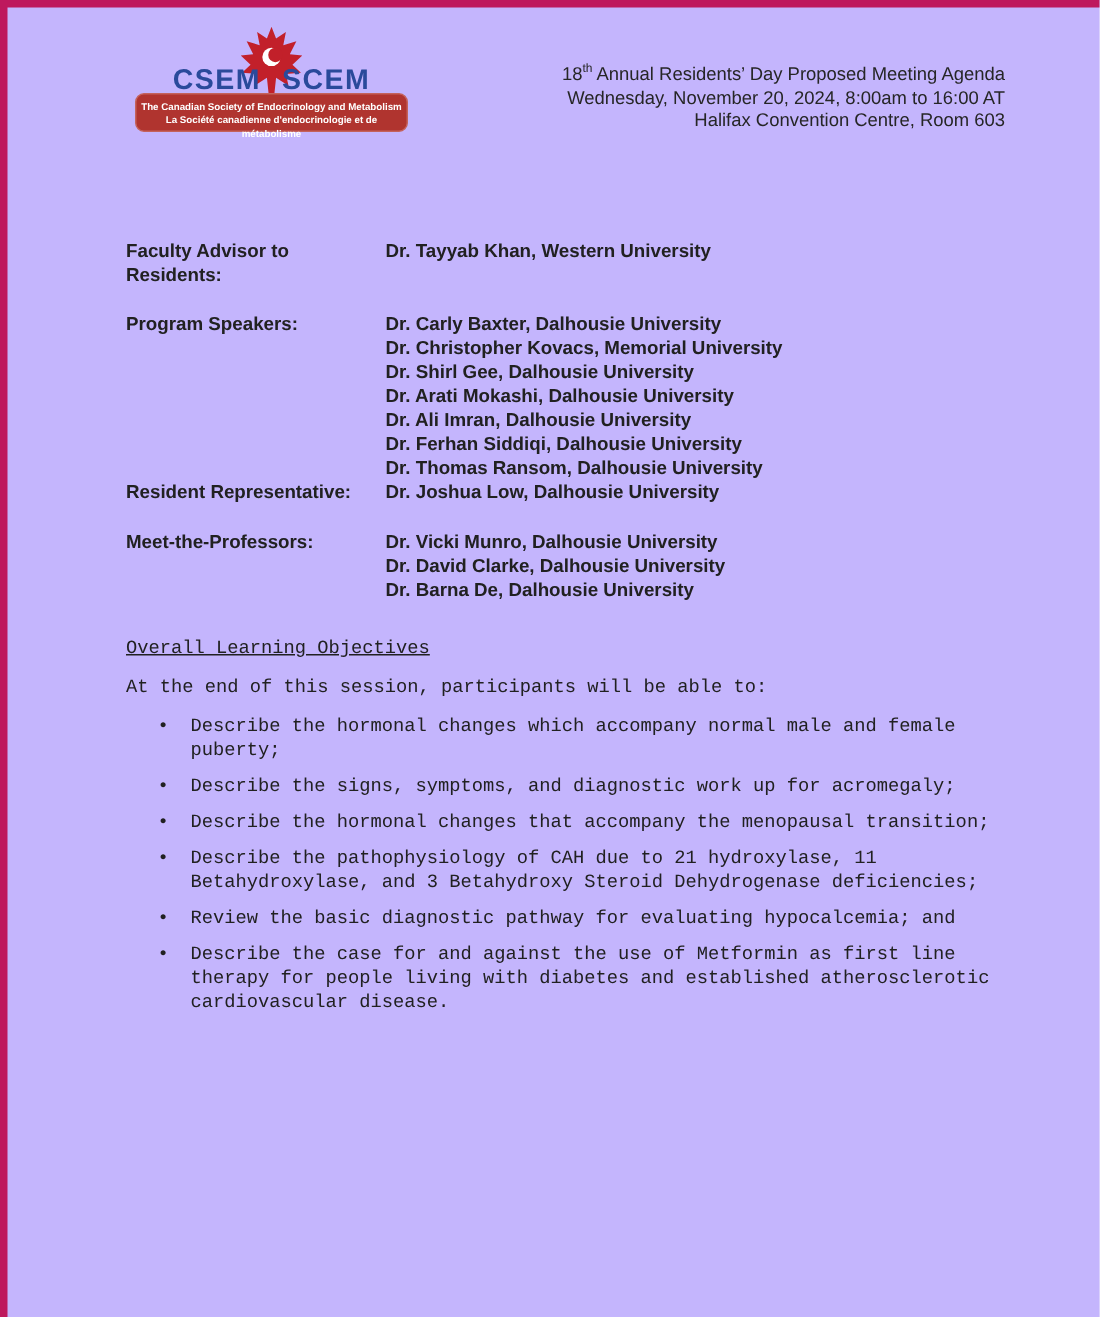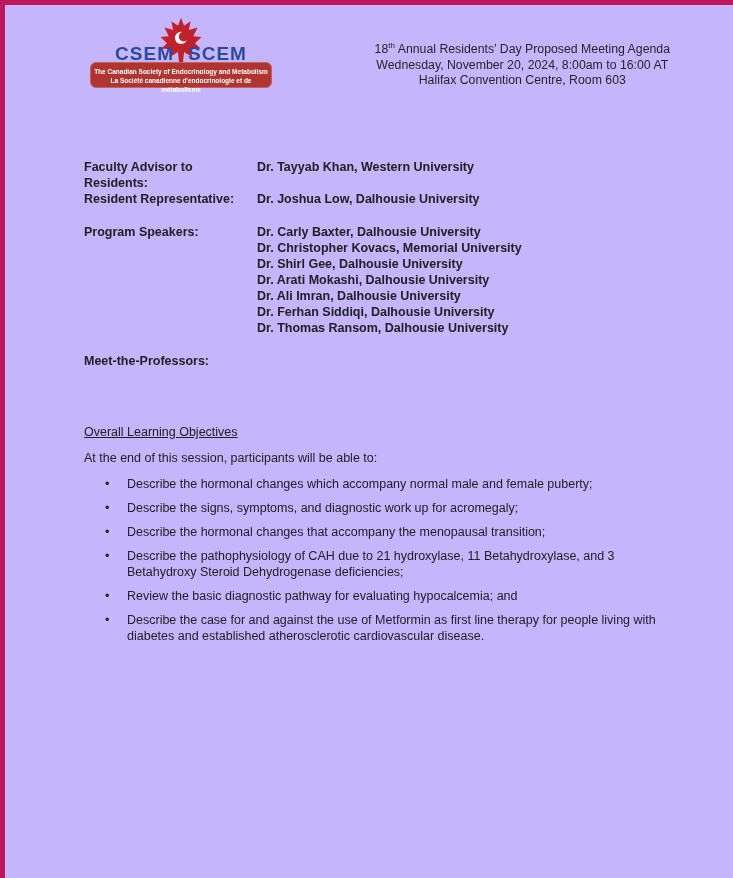--- a/index.html
+++ b/index.html
@@ -27,34 +27,34 @@
     background:#B0342F; border-radius:6px; box-sizing:border-box;
     border:1px solid #c4625c;
     color:#fff; text-align:center;
     font-size:6.5px; font-weight:bold; line-height:9px;
     padding-top:4px;
   }
 
   
   .meta {
     position:absolute; top:37px; right:66px;
-    text-align:center;
+    text-align:right;
     font-size:12.3px; line-height:15.5px; color:#262626;
   }
   .meta sup { font-size:8px; vertical-align:super; line-height:0; }
 
   
   .people { position:absolute; left:79px; top:154px; width:600px; font-size:12.5px; line-height:16px; }
   .role-row { display:flex;font-weight:bold; }
   .role-label { width:173px; flex:0 0 173px; }
   .role-names { flex:1; }
   .gap17 { margin-top:17px; }
 
   
-  .objectives { position:absolute; left:79px; top:419px; width:590px; font-size:12.5px; line-height:16px; }
+  .objectives { position:absolute; left:79px; top:419px; width:590px; font-size:12.5px; line-height:16px;font-family:Liberation Mono, monospace; }
   .obj-heading { text-decoration:underline; }
   .obj-intro { margin-top:10px; }
   .obj-list { margin:10px 0 0 0; padding:0; list-style:none; }
   .obj-list li { position:relative; padding-left:43px; margin-bottom:8px; }
   .obj-list li::before {
     content:"\2022";
     position:absolute; left:21px; top:0;
     font-size:12.5px;
   }
 </style>
@@ -85,40 +85,45 @@
     <div>Halifax Convention Centre, Room 603</div>
   </div>
 
   <div class="people">
 
     <div class="role-row">
       <div class="role-label">Faculty Advisor to Residents:</div>
       <div class="role-names">Dr. Tayyab Khan, Western University</div>
     </div>
 
-    <div class="role-row">
-      <div class="role-label">Resident Representative:</div>
-      <div class="role-names">Dr. Joshua Low, Dalhousie University</div>
-    </div>
-
     <div class="role-row gap17">
       <div class="role-label">Program Speakers:</div>
       <div class="role-names">
         <div>Dr. Carly Baxter, Dalhousie University</div>
         <div>Dr. Christopher Kovacs, Memorial University</div>
         <div>Dr. Shirl Gee, Dalhousie University</div>
         <div>Dr. Arati Mokashi, Dalhousie University</div>
         <div>Dr. Ali Imran, Dalhousie University</div>
         <div>Dr. Ferhan Siddiqi, Dalhousie University</div>
         <div>Dr. Thomas Ransom, Dalhousie University</div>
       </div>
     </div>
 
+    <div class="role-row">
+      <div class="role-label">Resident Representative:</div>
+      <div class="role-names">Dr. Joshua Low, Dalhousie University</div>
+    </div>
+
     <div class="role-row gap17">
       <div class="role-label">Meet-the-Professors:</div>
+      <div class="role-names">
+        <div>Dr. Vicki Munro, Dalhousie University</div>
+        <div>Dr. David Clarke, Dalhousie University</div>
+        <div>Dr. Barna De, Dalhousie University</div>
+      </div>
     </div>
 
   </div>
 
   <div class="objectives">
     <div class="obj-heading">Overall Learning Objectives</div>
     <div class="obj-intro">At the end of this session, participants will be able to:</div>
     <ul class="obj-list">
       <li>Describe the hormonal changes which accompany normal male and female puberty;</li>
       <li>Describe the signs, symptoms, and diagnostic work up for acromegaly;</li>

